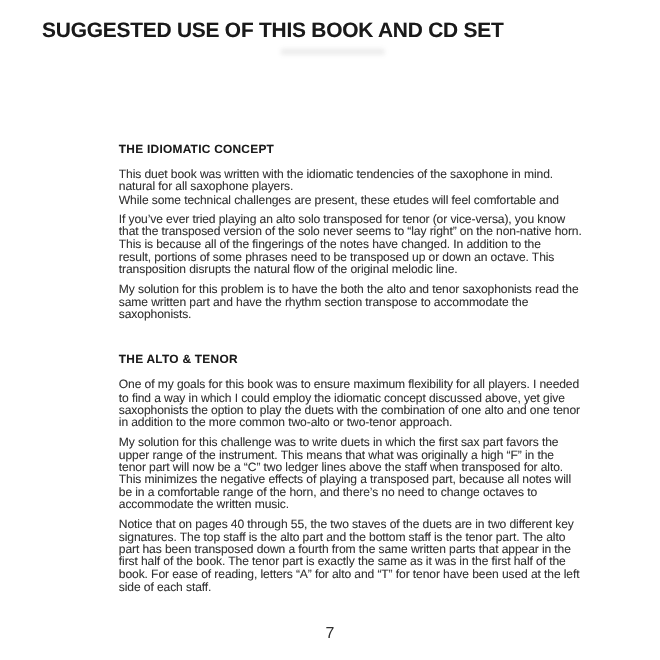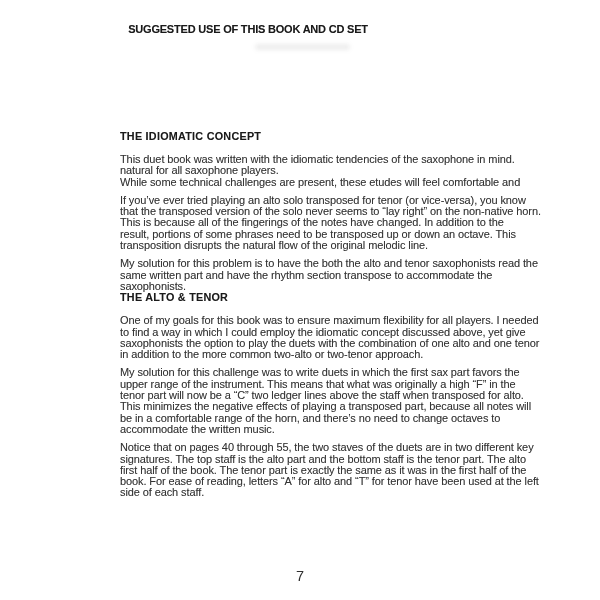--- a/index.html
+++ b/index.html
@@ -22,45 +22,46 @@
     background: var(--background);
     font-family: "Liberation Sans", sans-serif;
     color: var(--text);
   }
   .title {
     position: absolute;
     top: 20px;
     left: 0;
     width: 496px;
     text-align: center;
-    font-size: 11px;
+    font-size: 19px;
     line-height: 18px;
     font-weight: bold;
     letter-spacing: -0.2px;
     color: var(--heading);
     
     text-shadow: 0 0 0.4px rgba(0,0,0,0.35);
   }
   .smudge {
     position: absolute;
     top: 44px;
     left: 255px;
     width: 95px;
     height: 6px;
     background: rgba(80, 80, 80, 0.10);
     filter: blur(2px);
     border-radius: 3px;
   }
   .content {
     position: absolute;
-    left: 120px;
+    left: 108px;
     top: 131px;
     width: 380px;
   }
   .section + .section {
+    margin-top: 30px;
   }
   .heading {
     font-size: 10.8px;
     line-height: 11px;
     font-weight: bold;
     letter-spacing: 0.25px;
     color: var(--heading);
     white-space: nowrap;
     text-shadow: 0 0 0.4px rgba(0,0,0,0.3);
   }
@@ -128,20 +129,21 @@
           <div class="line">My solution for this challenge was to write duets in which the first sax part favors the</div>
           <div class="line">upper range of the instrument. This means that what was originally a high “F” in the</div>
           <div class="line">tenor part will now be a “C” two ledger lines above the staff when transposed for alto.</div>
           <div class="line">This minimizes the negative effects of playing a transposed part, because all notes will</div>
           <div class="line">be in a comfortable range of the horn, and there’s no need to change octaves to</div>
           <div class="line">accommodate the written music.</div>
         </div>
         <div class="para">
           <div class="line">Notice that on pages 40 through 55, the two staves of the duets are in two different key</div>
           <div class="line">signatures. The top staff is the alto part and the bottom staff is the tenor part. The alto</div>
+          <div class="line">part has been transposed down a fourth from the same written parts that appear in the</div>
           <div class="line">first half of the book. The tenor part is exactly the same as it was in the first half of the</div>
           <div class="line">book. For ease of reading, letters “A” for alto and “T” for tenor have been used at the left</div>
           <div class="line">side of each staff.</div>
         </div>
       </div>
     </div>
   <div class="pagenum">7</div>
 </div>
 
 </body></html>

